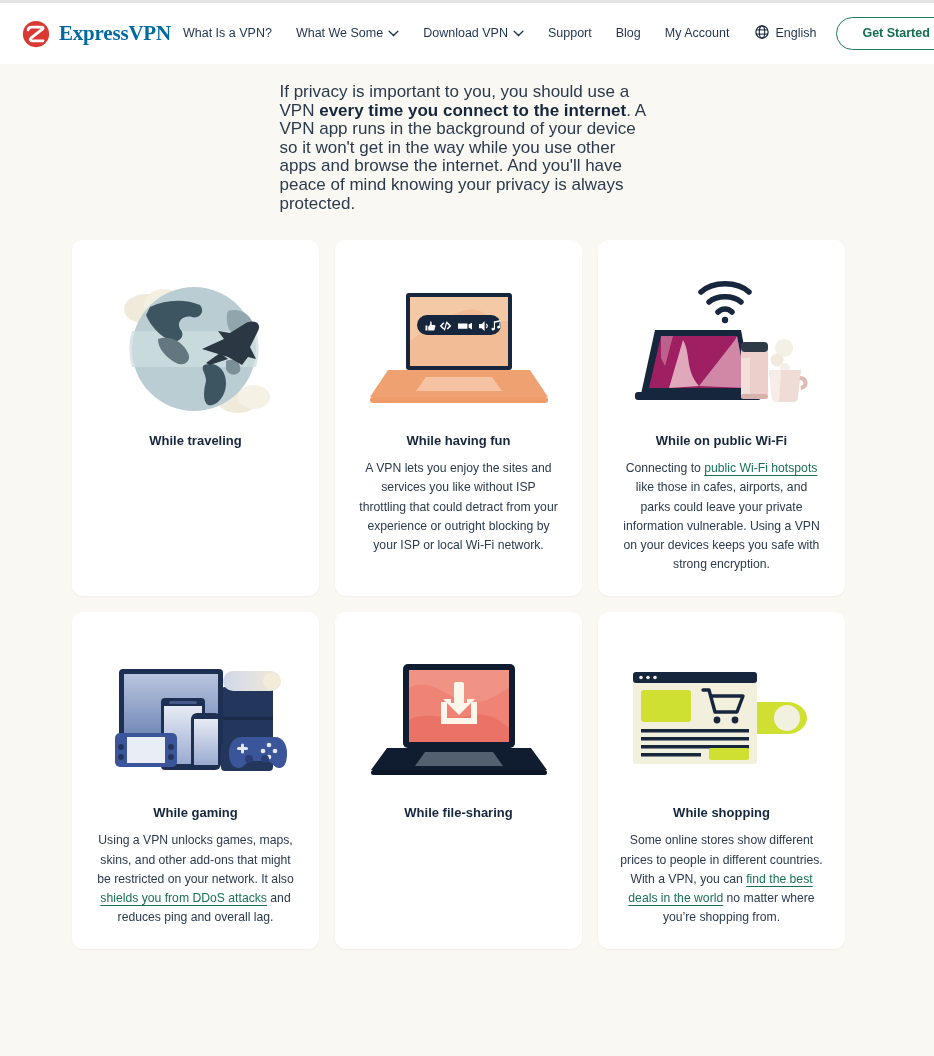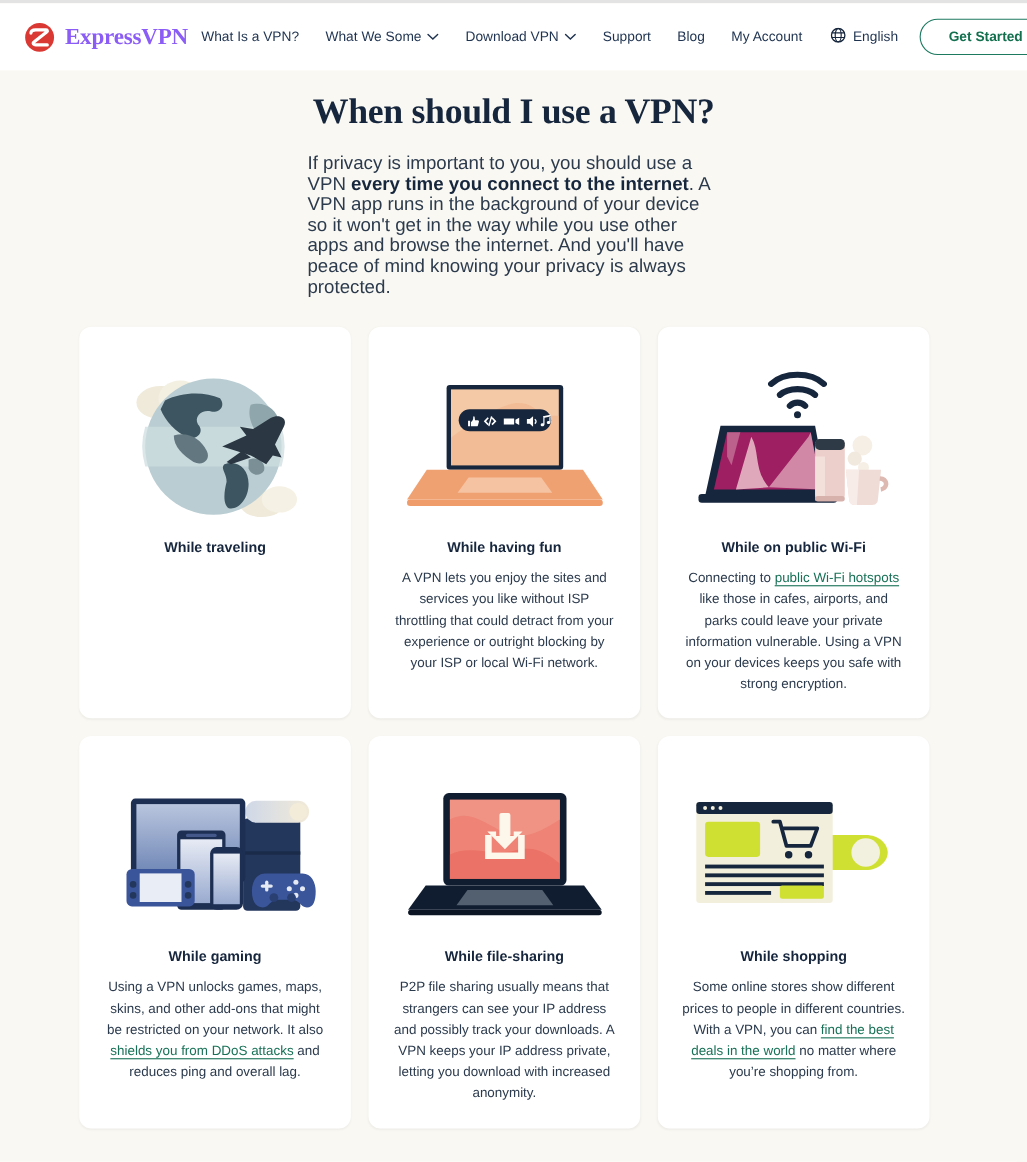--- a/index.html
+++ b/index.html
@@ -34,21 +34,21 @@
     display: flex;
     align-items: center;
     gap: 9px;
     cursor: pointer;
   }
   .logo-mark { width: 28px; height: 28px; display: block; }
   .logo-text {
     font-family: "Liberation Serif", serif;
     font-size: 21px;
     font-weight: 700;
-    color: #8b5cf6;
+    color: #0369a1;
     letter-spacing: -0.2px;
     line-height: 1;
   }
   .nav {
     margin-left: auto;
     display: flex;
     align-items: center;
     gap: 0px;
   }
   .nav-item {
@@ -214,21 +214,20 @@
         </svg>
       </span>
       <span>English</span>
     </div>
 
     <button class="cta-btn">Get Started</button>
   </nav>
 </div>
 
 <section class="intro">
-  <h1 class="page-title">When should I use a VPN?</h1>
   <p>
     <span>If privacy is important to you, you should use a VPN </span><strong>every time you connect to the internet</strong><span>. A VPN app runs in the background of your device so it won't get in the way while you use other apps and browse the internet. And you'll have peace of mind knowing your privacy is always protected.</span>
   </p>
 </section>
 
 <section class="grid">
 
   <div class="card">
     <div class="card-art">
       <svg width="180" height="170" viewBox="0 0 180 170">
@@ -399,23 +398,20 @@
           <rect x="85" y="24" width="10" height="22" rx="2"></rect>
           <path d="M74 41 L90 57 L106 41 L98 41 L98 45 L82 45 L82 41 Z"></path>
           <path d="M72 44 L78 44 L78 60 L102 60 L102 44 L108 44 L108 66 L72 66 Z"></path>
         </g>
         <path d="M18 90 L162 90 L178 112 L2 112 Z" fill="#101d30"></path>
         <path d="M56 94 L124 94 L134 108 L46 108 Z" fill="#52606f"></path>
         <rect x="2" y="112" width="176" height="5" rx="2.5" fill="#0b1524"></rect>
       </svg>
     </div>
     <div class="card-title">While file-sharing</div>
-    <div class="card-body">
-      <span>P2P file sharing usually means that strangers can see your IP address and possibly track your downloads. A VPN keeps your IP address private, letting you download with increased anonymity.</span>
-    </div>
   </div>
 
   <div class="card">
     <div class="card-art">
       <svg width="190" height="115" viewBox="0 0 190 115">
         <g>
           <path d="M126 42 L160 42 C172 42 180 50 180 58 C180 66 172 74 160 74 L126 74 Z" fill="#cfe032"></path>
           <circle cx="160" cy="58" r="13" fill="#f2f0de"></circle>
         </g>
         <g>

